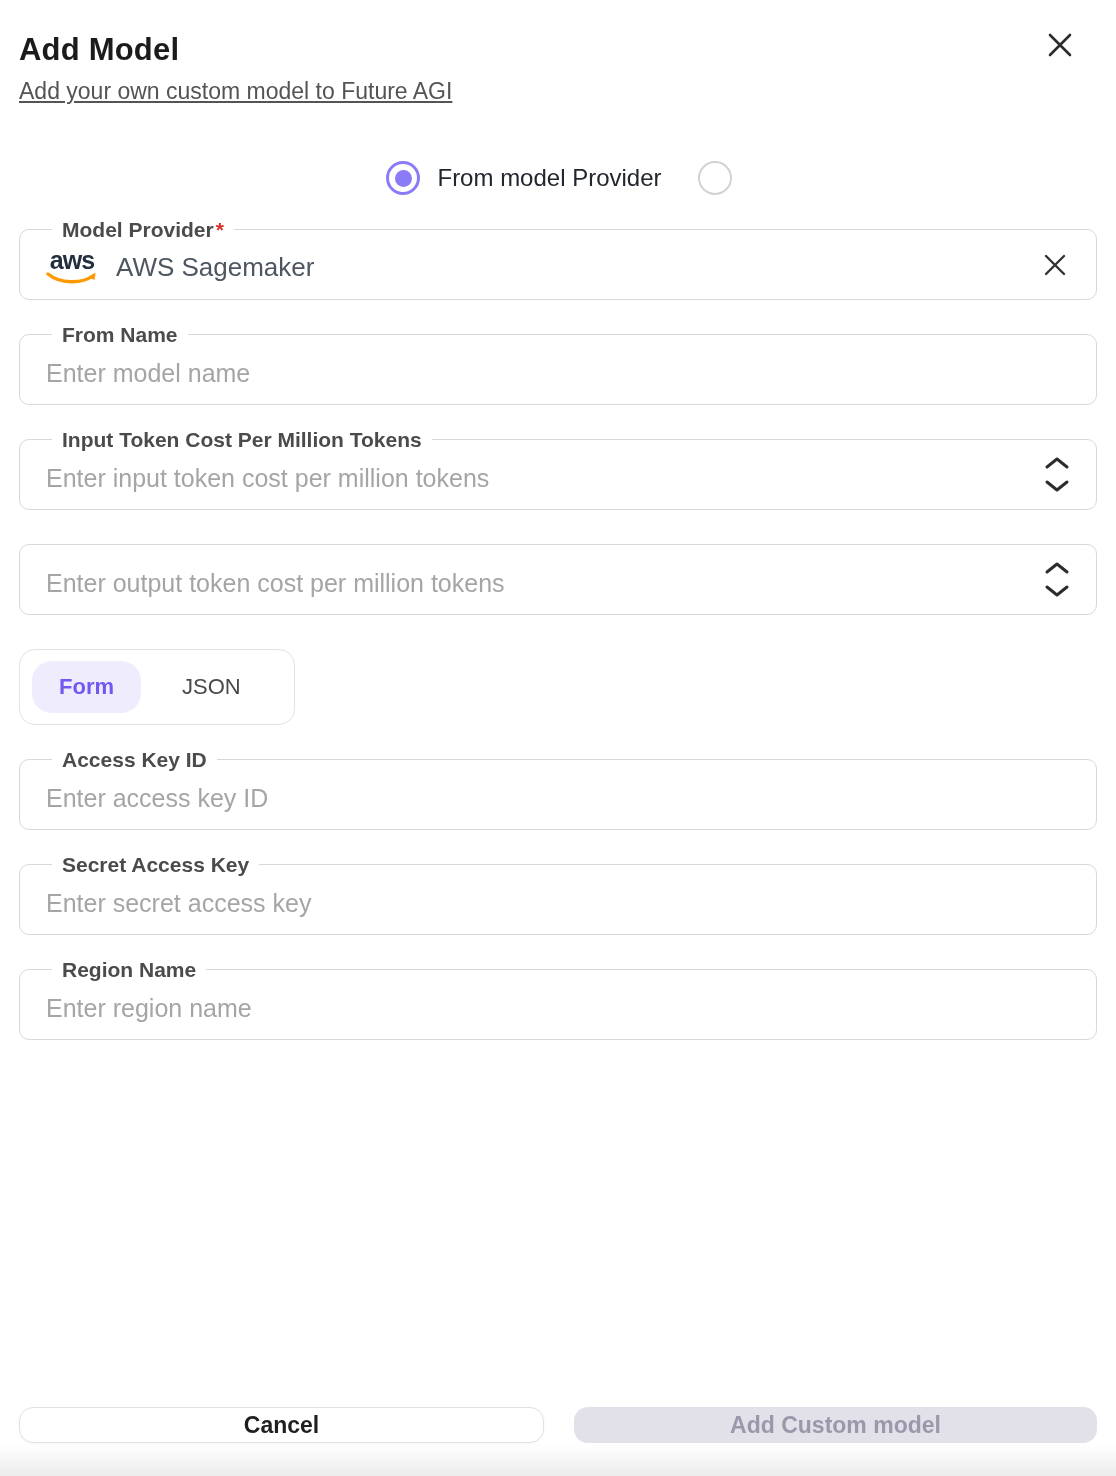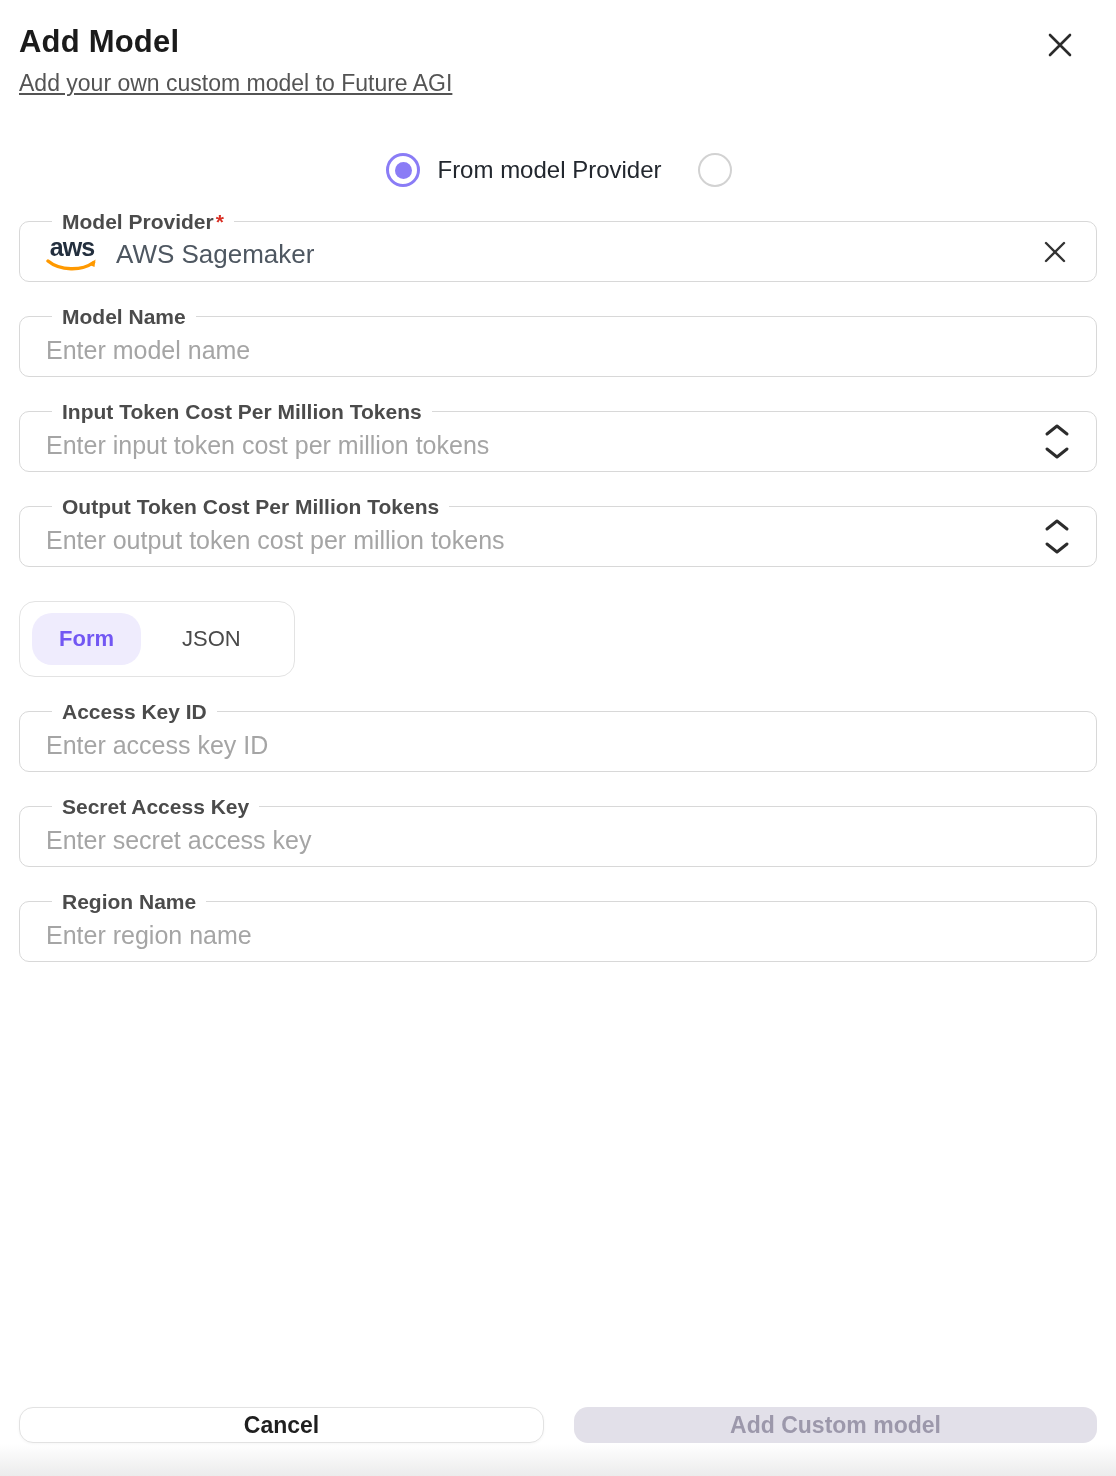--- a/index.html
+++ b/index.html
@@ -6,21 +6,21 @@
   html, body { width: 1116px; height: 1476px; }
   body {
     font-family: "Liberation Sans", "DejaVu Sans", sans-serif;
     background: #ffffff;
     position: relative;
     overflow: hidden;
     padding: 0 19px;
   }
 
   
-  .header { padding-top: 24px; position: relative; }
+  .header { padding-top: 32px; position: relative; }
   .title { font-size: 31px; font-weight: 700; color: #1b1b1b; letter-spacing: .2px; }
   .subtitle { margin-top: 10px; font-size: 23px; color: #545454; text-decoration: underline; }
   .close-btn {
     position: absolute; top: 26px; right: 18px;
     width: 38px; height: 38px; border: none; background: transparent; cursor: pointer;
     display: flex; align-items: center; justify-content: center;
   }
 
   
   .radio-row { margin-top: 56px; display: flex; align-items: center; gap: 36px; padding-left: 2px; justify-content: center; }
@@ -32,21 +32,21 @@
   }
   .radio-circle .dot { width: 17px; height: 17px; border-radius: 50%; background: #8a7cf6; }
   .radio-circle.unchecked { border: 2.5px solid #d2d2d2; }
   .radio-label { font-size: 24px; color: #22272e; }
 
   
   .field {
     position: relative;
     border: 1.5px solid #d8d8d8;
     border-radius: 10px;
-    height: 61px;
+    height: 71px;
     margin-top: 34px;
     background: #fff;
   }
   .field:first-of-type { margin-top: 36px; }
   .field-label {
     position: absolute; top: -15px; left: 32px;
     background: #fff; padding: 0 10px;
     font-size: 21px; font-weight: 700; color: #4b4b4b;
     line-height: 30px; white-space: nowrap;
   }
@@ -150,21 +150,21 @@
     <span>
       <svg width="28" height="28" viewBox="0 0 28 28">
           <path d="M5 5 L23 23 M23 5 L5 23" stroke="#333333" stroke-width="2.4" stroke-linecap="round" fill="none"></path>
         </svg>
     </span>
   </button>
 </div>
 
 
 <div class="field">
-  <span class="field-label">Model Name</span>
+  <span class="field-label">From Name</span>
   <input type="text" placeholder="Enter model name" style="">
 </div>
 
 
 <div class="field">
   <span class="field-label">Input Token Cost Per Million Tokens</span>
   <input type="text" placeholder="Enter input token cost per million tokens" style="">
   <div class="stepper">
     <button aria-label="Increase">
       <span><svg width="26" height="14" viewBox="0 0 26 14">
@@ -174,21 +174,20 @@
     <button aria-label="Decrease">
       <span><svg width="26" height="14" viewBox="0 0 26 14">
             <path d="M3 3 L13 11 L23 3" stroke="#2c2c2c" stroke-width="3" fill="none" stroke-linecap="round" stroke-linejoin="round"></path>
           </svg></span>
     </button>
   </div>
 </div>
 
 
 <div class="field">
-  <span class="field-label">Output Token Cost Per Million Tokens</span>
   <input type="text" placeholder="Enter output token cost per million tokens" style="">
   <div class="stepper">
     <button aria-label="Increase">
       <span><svg width="26" height="14" viewBox="0 0 26 14">
             <path d="M3 11 L13 3 L23 11" stroke="#2c2c2c" stroke-width="3" fill="none" stroke-linecap="round" stroke-linejoin="round"></path>
           </svg></span>
     </button>
     <button aria-label="Decrease">
       <span><svg width="26" height="14" viewBox="0 0 26 14">
             <path d="M3 3 L13 11 L23 3" stroke="#2c2c2c" stroke-width="3" fill="none" stroke-linecap="round" stroke-linejoin="round"></path>

